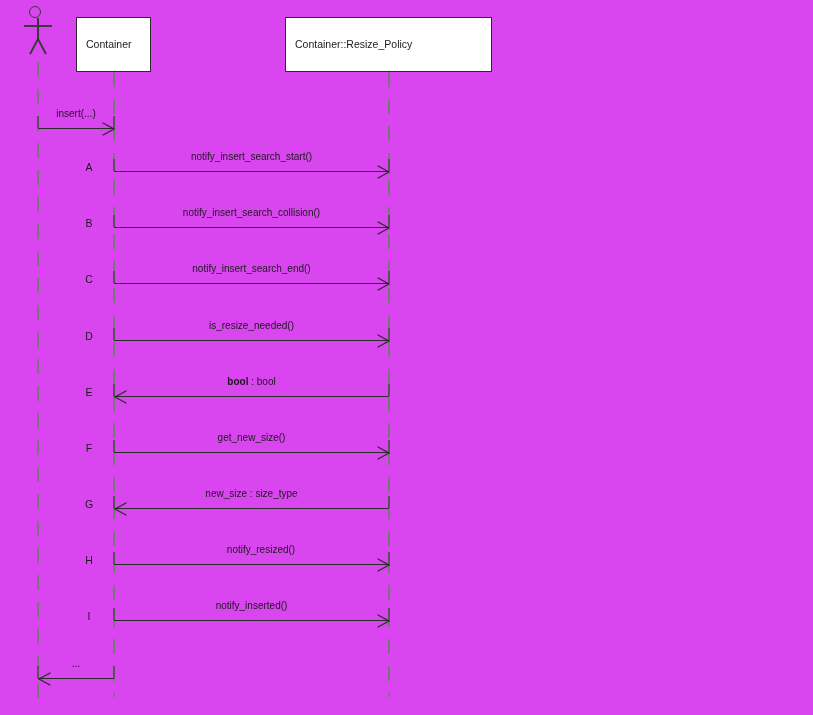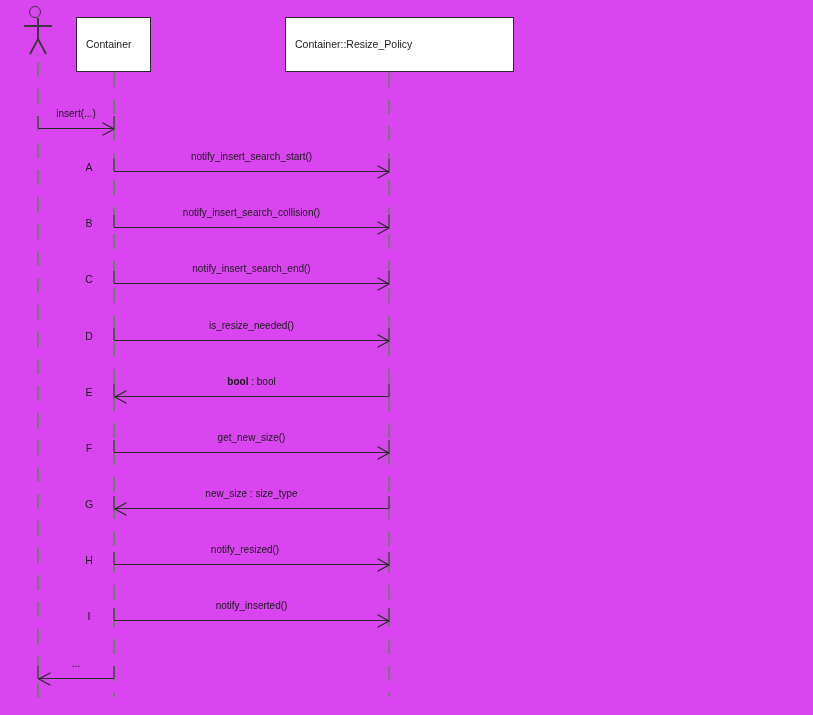--- a/index.html
+++ b/index.html
@@ -140,21 +140,21 @@
     <div class="actor-arms"></div>
     <div class="actor-body"></div>
     <div class="actor-leg l"></div>
     <div class="actor-leg r"></div>
   </div>
 
   <div class="obj-box" style="left:76px; top:17px; width:75px; height:55px;">
     <span class="obj-label">Container</span>
   </div>
 
-  <div class="obj-box" style="left:285px; top:17px; width:229px; height:55px;">
+  <div class="obj-box" style="left:285px; top:17px; width:207px; height:55px;">
     <span class="obj-label">Container::Resize_Policy</span>
   </div>
 
   <div class="lifeline" style="left:37px; top:62px; height:645px;"></div>
   <div class="lifeline" style="left:113px; top:72px; height:625px;"></div>
   <div class="lifeline" style="left:388px; top:72px; height:625px;"></div>
 
   <div id="messages-layer">
       <div class="msg-line" style="left: 38px; top: 128px; width: 76px;"></div>
       <div class="arrowhead" style="top: 122.5px; left: 103px;">
@@ -236,21 +236,21 @@
       <div class="msg-label" style="left: 251.5px; top: 488px;">new_size : size_type</div>
       <div class="msg-letter" style="left: 89px; top: 504px;">G</div>
       <div class="msg-line" style="left: 114px; top: 564px; width: 275px;"></div>
       <div class="arrowhead" style="top: 558.5px; left: 378px;">
         <svg width="12" height="12" viewBox="0 0 12 12">
           <path d="M0,0 L11,6 L0,12" fill="none" stroke="#2b2b2b" stroke-width="1.3" stroke-linecap="round" stroke-linejoin="miter"></path>
         </svg>
       </div>
       <div class="stub" style="left: 113px; top: 552px; height: 12px;"></div>
       <div class="stub" style="left: 388px; top: 552px; height: 12px;"></div>
-      <div class="msg-label" style="left: 245px; top: 544px;">notify_resized()</div>
+      <div class="msg-label" style="left: 261px; top: 544px;">notify_resized()</div>
       <div class="msg-letter" style="left: 89px; top: 560px;">H</div>
       <div class="msg-line" style="left: 114px; top: 620px; width: 275px;"></div>
       <div class="arrowhead" style="top: 614.5px; left: 378px;">
         <svg width="12" height="12" viewBox="0 0 12 12">
           <path d="M0,0 L11,6 L0,12" fill="none" stroke="#2b2b2b" stroke-width="1.3" stroke-linecap="round" stroke-linejoin="miter"></path>
         </svg>
       </div>
       <div class="stub" style="left: 113px; top: 608px; height: 12px;"></div>
       <div class="stub" style="left: 388px; top: 608px; height: 12px;"></div>
       <div class="msg-label" style="left: 251.5px; top: 600px;">notify_inserted()</div>

